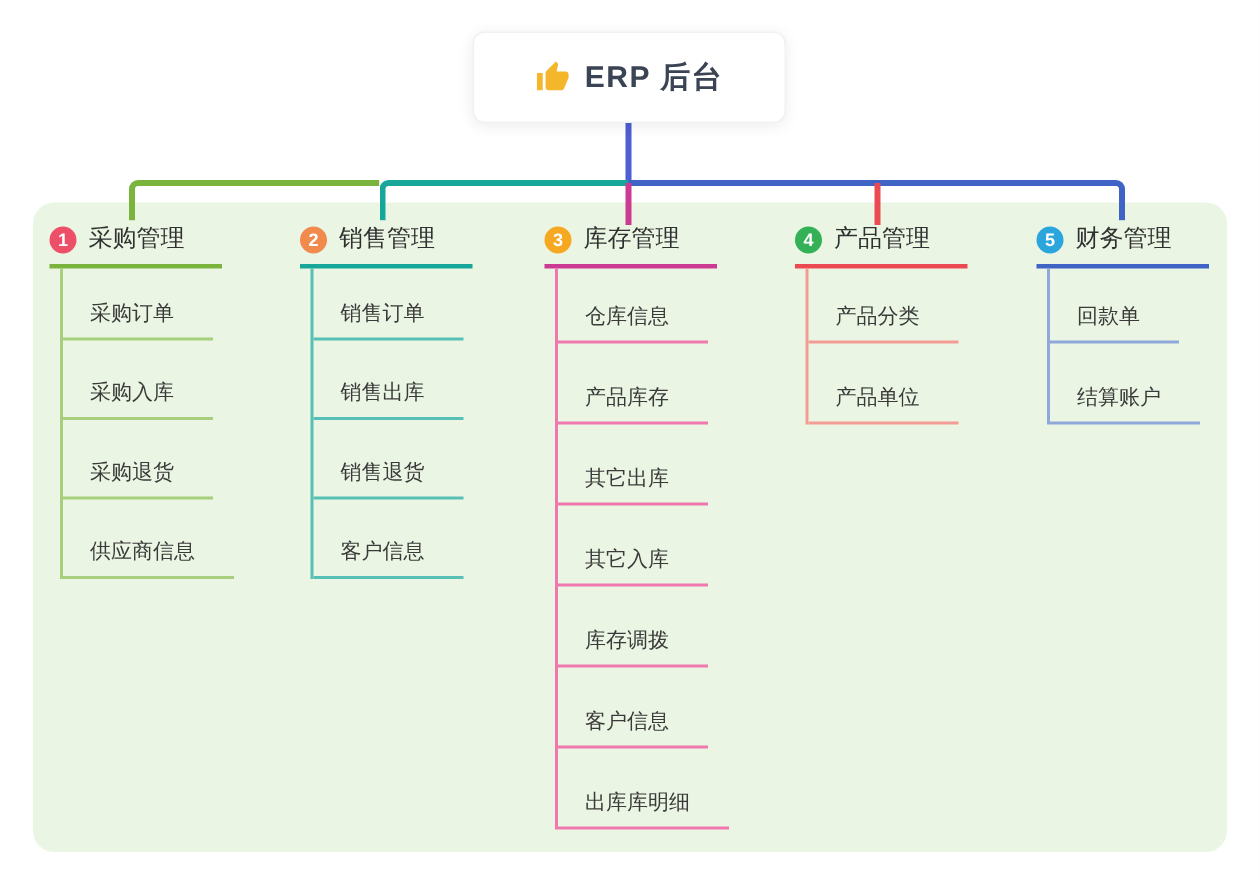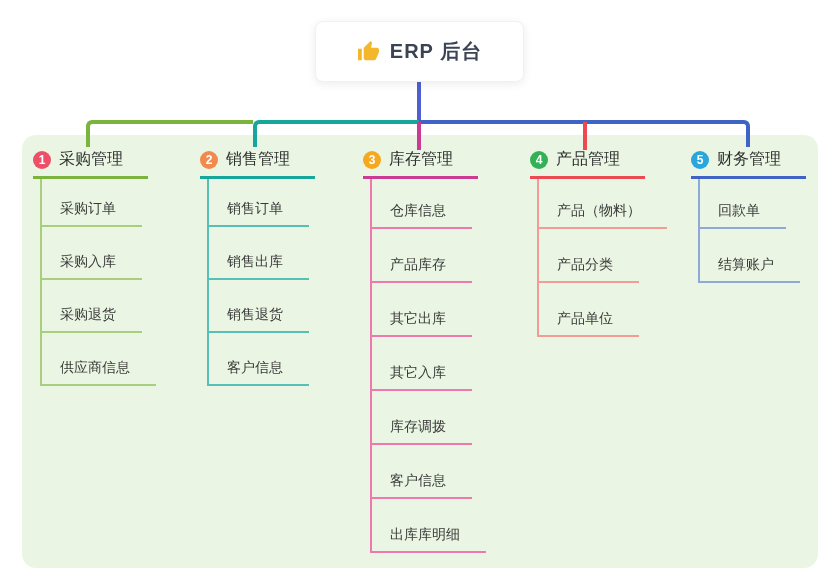--- a/index.html
+++ b/index.html
@@ -171,23 +171,20 @@
     </div>
   </div>
   </div>
 
   <div class="branch b3" style="--line: #ec4a52; --child-line: #f39b94; --badge: #34b156;">
     <div class="branch-header">
       <span class="badge">4</span>
       <span class="branch-title">产品管理</span>
     </div>
     <div class="children">
-    <div class="child-row">
-      <span class="child-label">产品（物料）</span>
-    </div>
 
     <div class="child-row">
       <span class="child-label">产品分类</span>
     </div>
 
     <div class="child-row">
       <span class="child-label">产品单位</span>
     </div>
   </div>
   </div>

